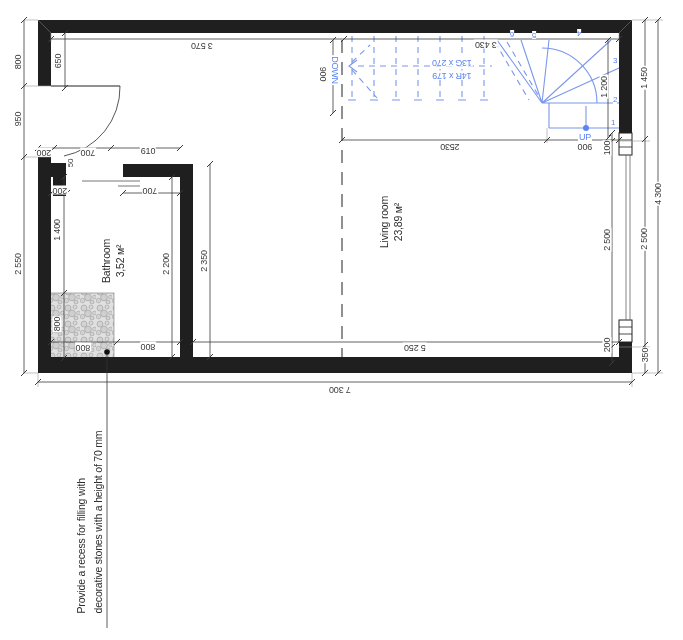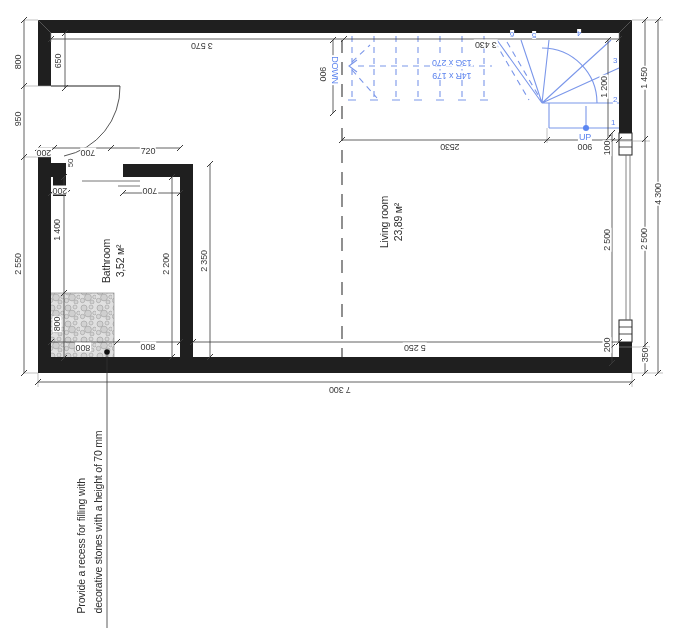--- a/index.html
+++ b/index.html
@@ -140,21 +140,21 @@
   </svg>
 
   <span class="t v" style="left:18px;top:62px">800</span>
   <span class="t v" style="left:18px;top:119px">950</span>
   <span class="t v" style="left:18px;top:264px">2 550</span>
   <span class="t v" style="left:58px;top:61px">650</span>
   <span class="t f" style="left:202px;top:45px">3 570</span>
   <span class="t f" style="left:486px;top:44px">3 430</span>
   <span class="t f" style="left:44px;top:152px">200</span>
   <span class="t f" style="left:88px;top:152px">700</span>
-  <span class="t" style="left:148px;top:151px">720</span>
+  <span class="t" style="left:148px;top:151px">610</span>
   <span class="t f" style="left:60px;top:190px">200</span>
   <span class="t f" style="left:150px;top:190px">700</span>
   <span class="t v small" style="left:71px;top:163px">50</span>
   <span class="t v" style="left:57px;top:230px">1 400</span>
   <span class="t v" style="left:57px;top:324px">800</span>
   <span class="t v" style="left:166px;top:264px">2 200</span>
   <span class="t v" style="left:204px;top:261px">2 350</span>
   <span class="t vf" style="left:322px;top:74px">900</span>
   <span class="t f" style="left:450px;top:146px">2530</span>
   <span class="t f" style="left:585px;top:146px">900</span>

